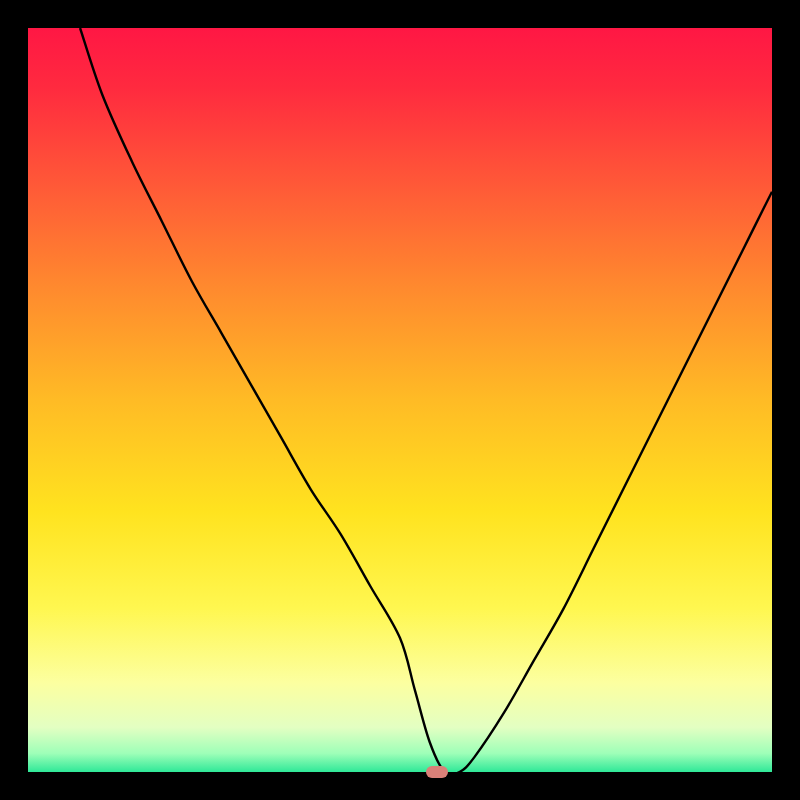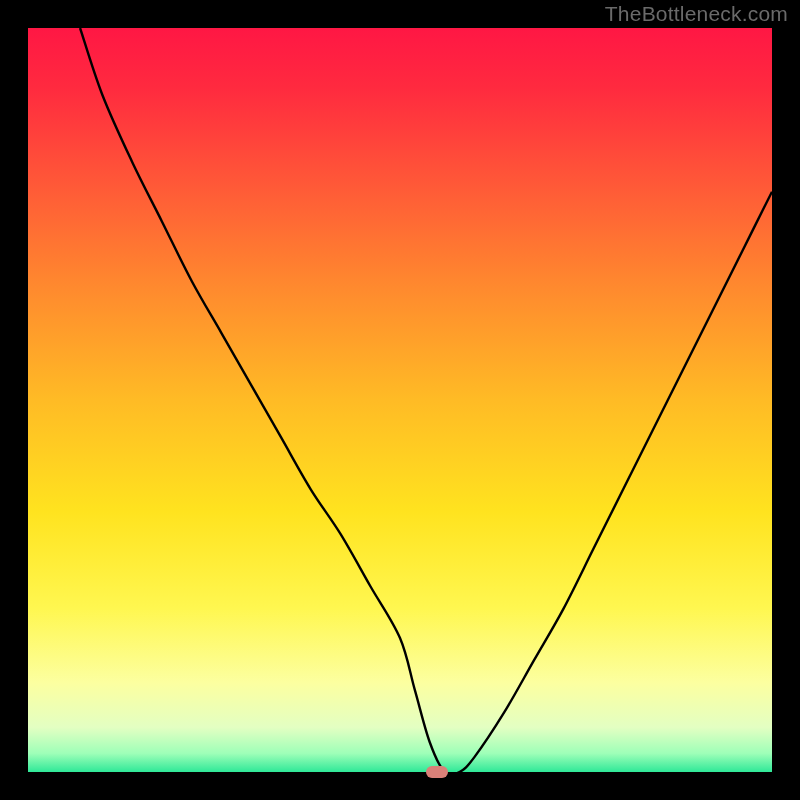--- a/index.html
+++ b/index.html
@@ -44,21 +44,20 @@
     background: #d98078;
     z-index: 3;
     transform: translate(-50%, -50%);
   }
 </style>
 </head>
 <body>
 
 <div class="frame">
 
-  <div class="watermark">TheBottleneck.com</div>
 
   <svg class="plot" viewBox="0 0 744 744" preserveAspectRatio="none">
     <defs>
       <linearGradient id="heat" x1="0" y1="0" x2="0" y2="1">
       <stop offset="0%" stop-color="#ff1744"></stop>
           <stop offset="8%" stop-color="#ff2a3f"></stop>
           <stop offset="20%" stop-color="#ff5538"></stop>
           <stop offset="35%" stop-color="#ff8a2e"></stop>
           <stop offset="50%" stop-color="#ffbb25"></stop>
           <stop offset="65%" stop-color="#ffe31f"></stop>

